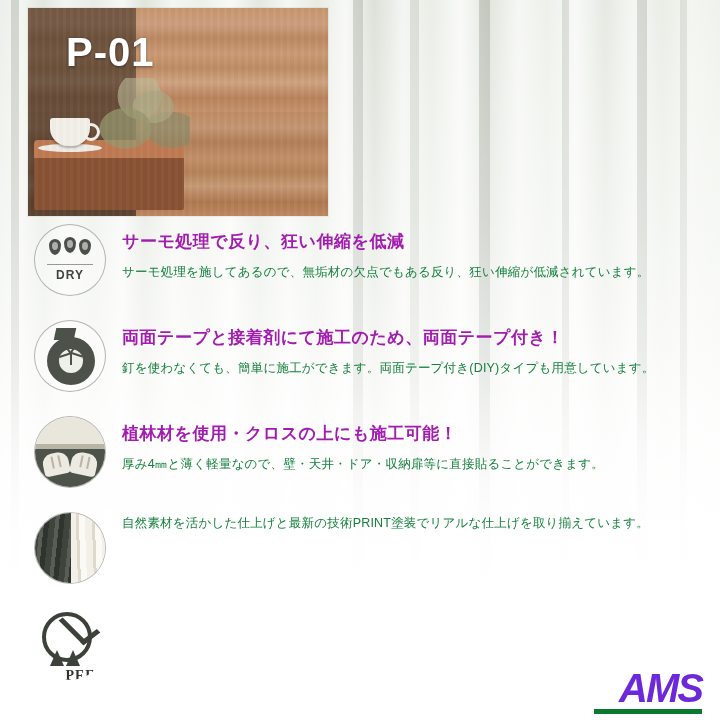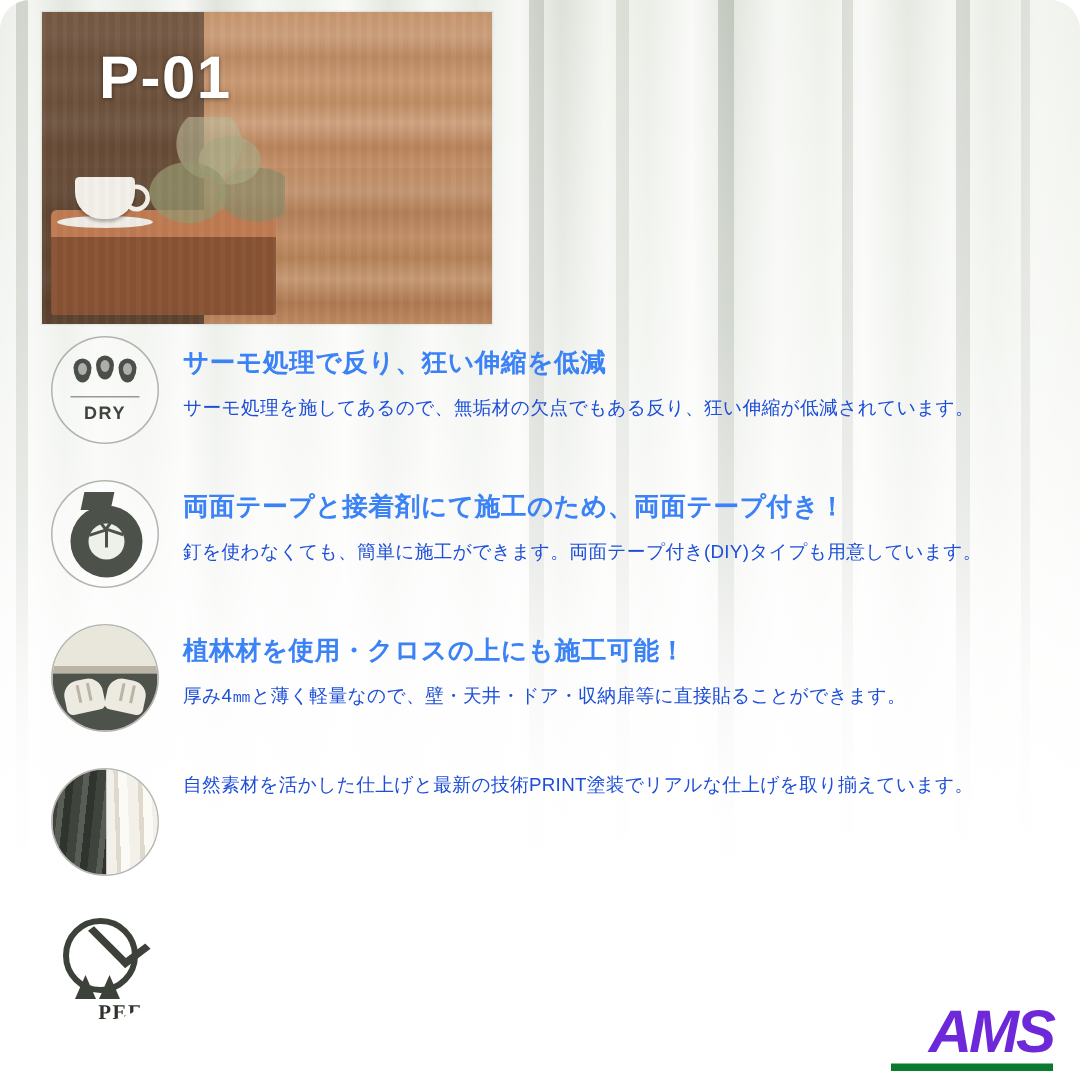--- a/index.html
+++ b/index.html
@@ -13,21 +13,20 @@
     background: #ffffff;
     overflow: hidden;
   }
 
   #page {
     position: relative;
     width: 720px;
     height: 720px;
     background: #ffffff;
     overflow: hidden;
-    border-radius: 20px;
   }
 
   
   .bg-forest {
     position: absolute;
     inset: 0;
     background:
       linear-gradient(180deg, rgba(255,255,255,0.55) 0%, rgba(255,255,255,0.72) 45%, rgba(255,255,255,0.92) 72%, #ffffff 88%),
       linear-gradient(90deg,
         #cfd8c9 0%, #e2e7dc 3%, #b9c4b0 6%, #dfe5d8 9%,
@@ -185,27 +184,27 @@
     box-sizing: border-box;
     overflow: hidden;
   }
   .feature-text {
     flex: 1 1 auto;
     padding-top: 2px;
   }
   .feature-title {
     font-size: 17px;
     font-weight: bold;
-    color: #3b82f6;
+    color: #a21caf;
     margin: 4px 0 10px 0;
     letter-spacing: 0.5px;
   }
   .feature-desc {
     font-size: 12.5px;
-    color: #1d4ed8;
+    color: #15803d;
     line-height: 1.5;
     letter-spacing: 0.2px;
   }
 
   
   .drop {
     position: absolute;
     width: 12px;
     height: 16px;
     background: #4a4f48;

